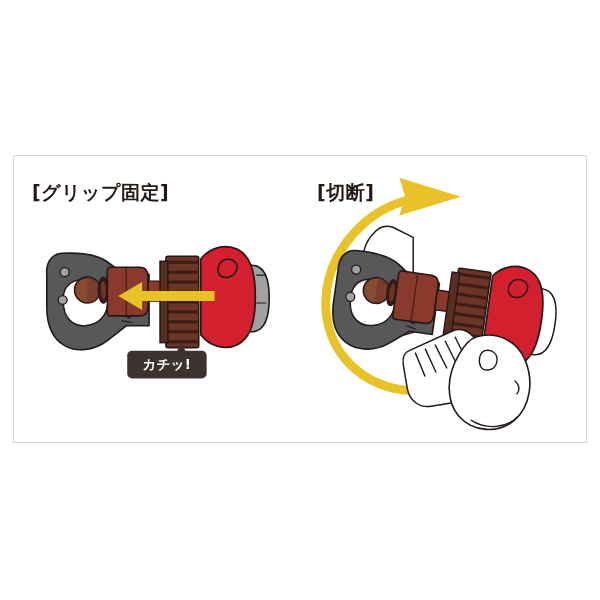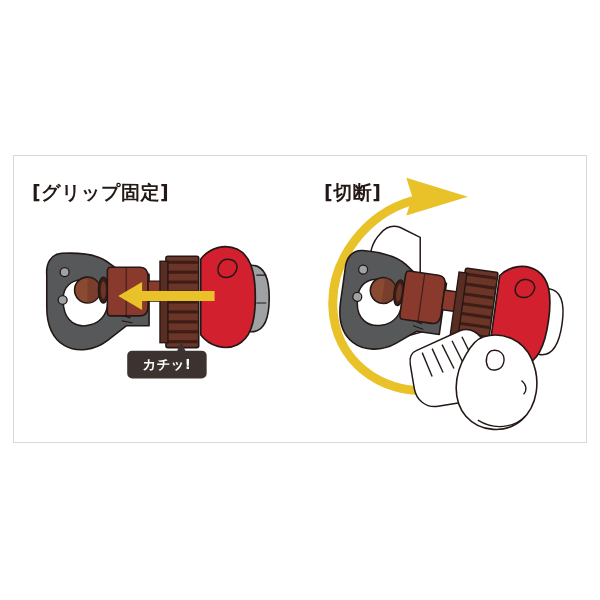--- a/index.html
+++ b/index.html
@@ -27,21 +27,21 @@
     border: 1px solid #d8d8d8;
     box-sizing: border-box;
     background: #ffffff;
   }
   .panel {
     position: absolute;
     top: 0;
     height: 100%;
   }
   #panel-left  { left: 0px;   width: 287px; }
-  #panel-right { left: 294px; width: 287px; }
+  #panel-right { left: 287px; width: 287px; }
 
   .panel-title {
     position: absolute;
     font-family: "DejaVu Sans", "Liberation Sans", sans-serif;
     font-weight: 700;
     font-size: 19px;
     line-height: 1;
     color: #231815;
     letter-spacing: 0.5px;
     white-space: nowrap;

